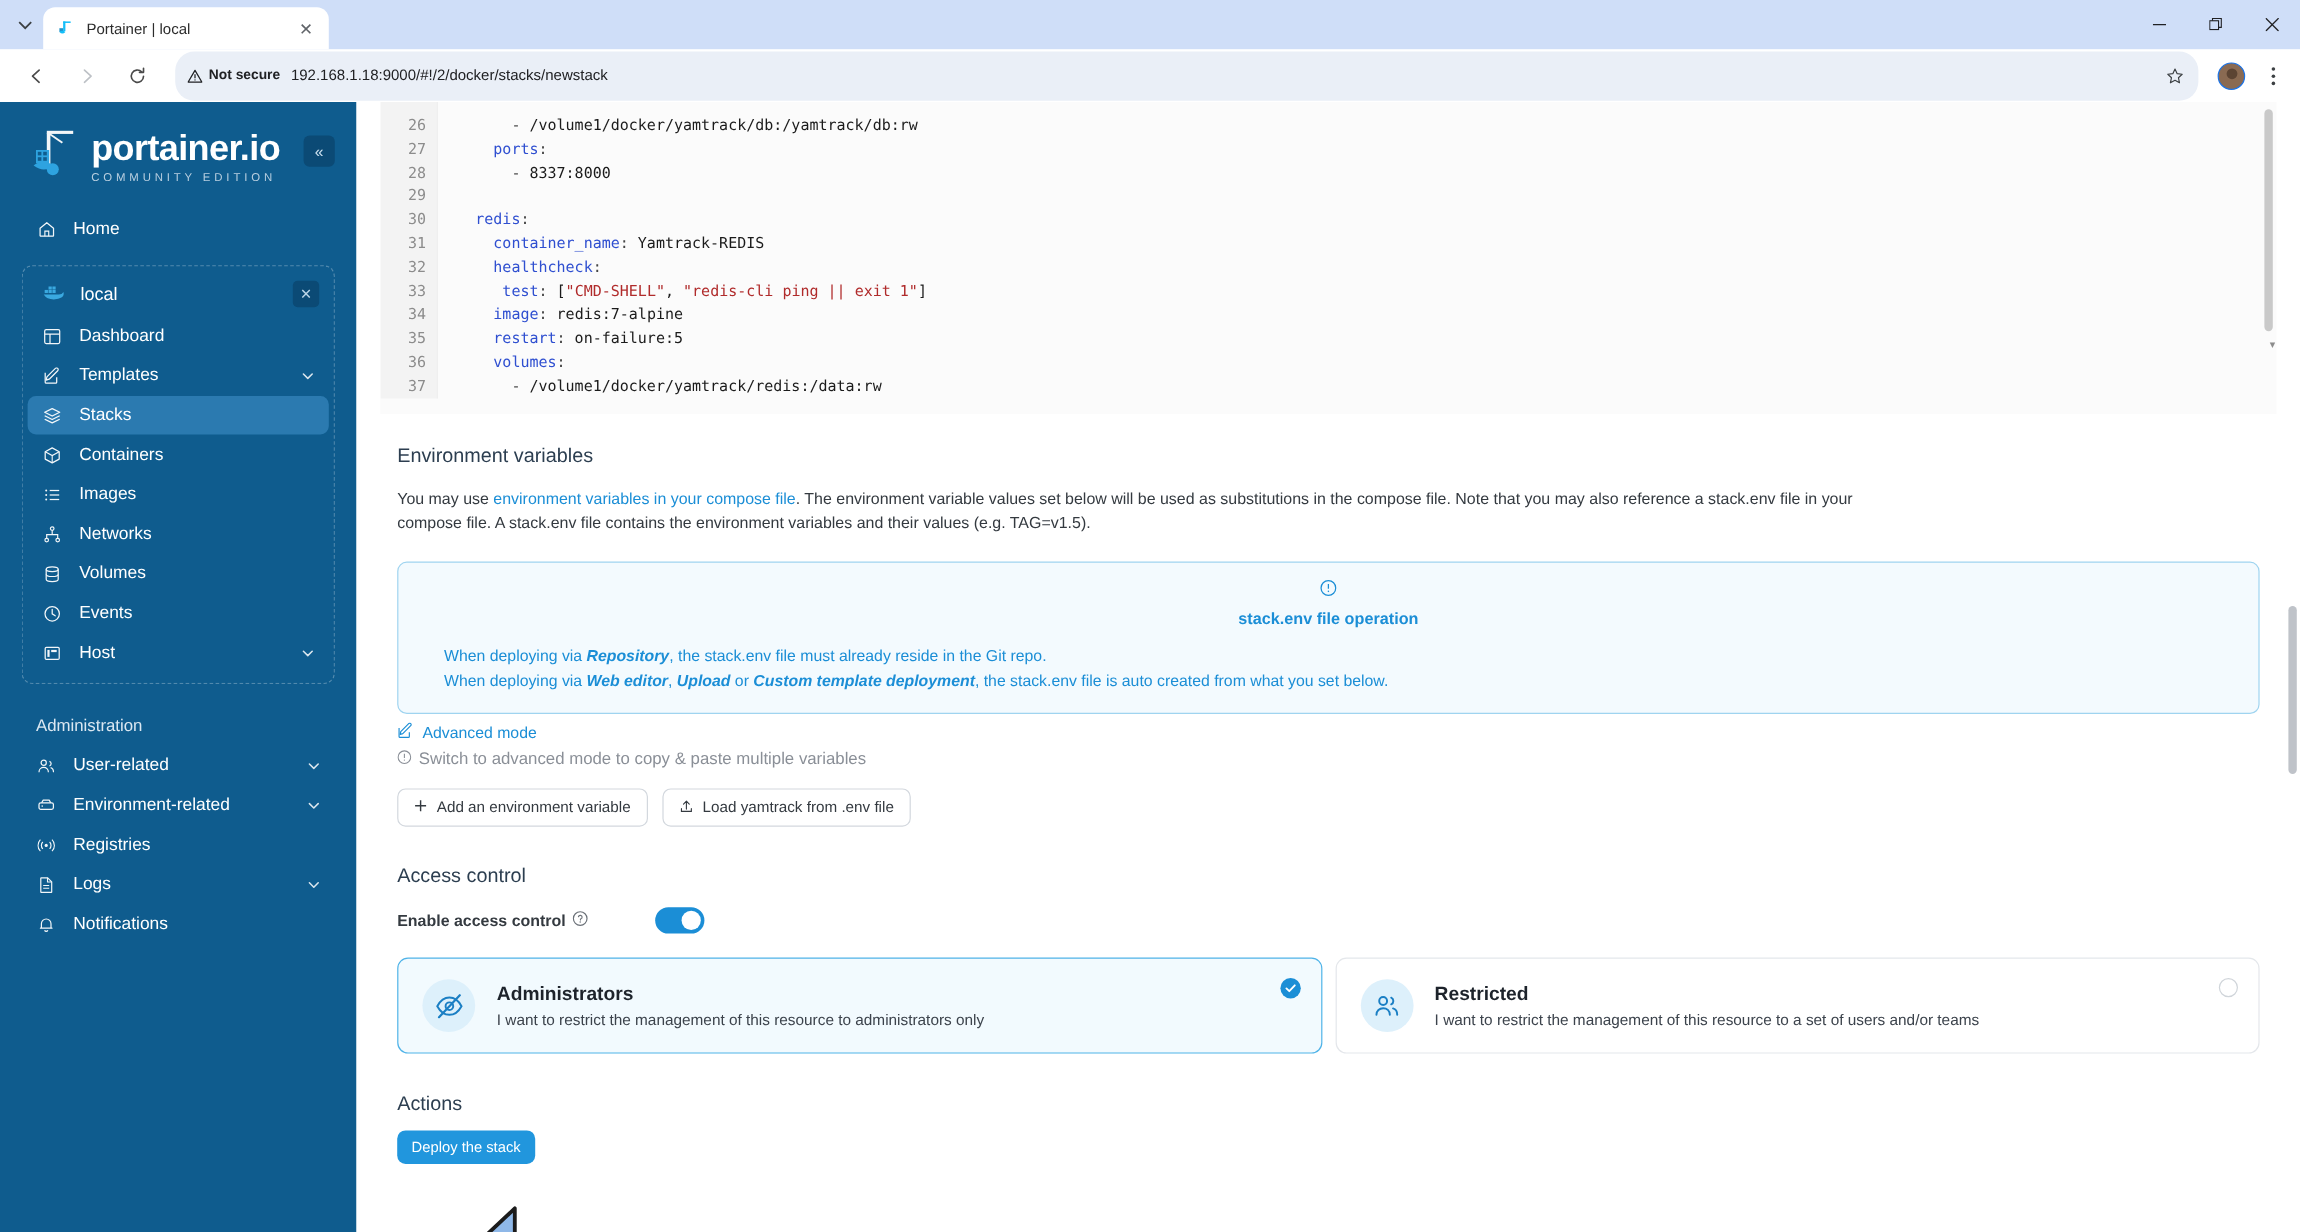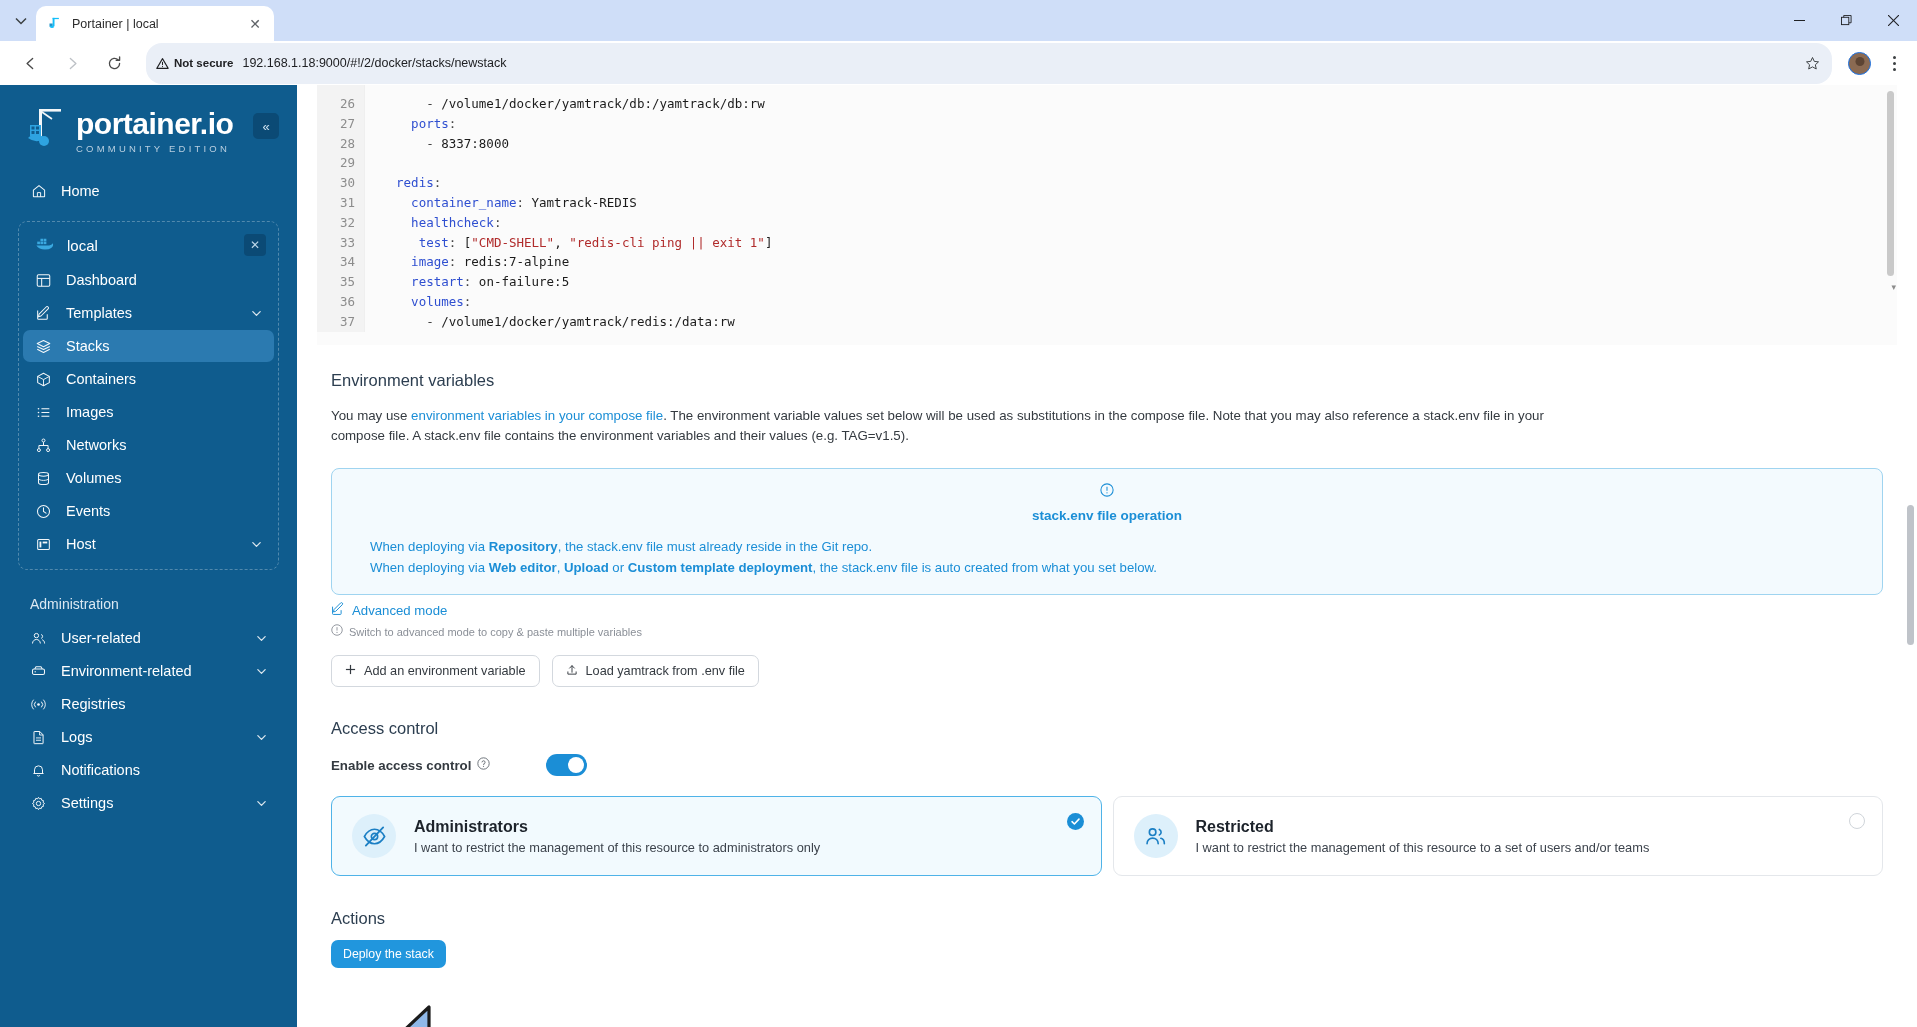--- a/index.html
+++ b/index.html
@@ -330,31 +330,31 @@
     font-weight: bold;
     margin-bottom: 13px;
     flex-direction: column;
   }
   .info-line {
     color: #1b8ed6;
     font-size: 13.2px;
     line-height: 21px;
     padding-left: 20px;
   }
-  .info-line b { font-weight: bold; }
+  .info-line b { font-weight: bold; font-style: italic; }
 
   .adv-mode {
     display:flex; align-items:center; gap: 7px;
     color: #1b8ed6; font-size: 13.2px;
     margin-top: 7px;
     cursor: pointer;
   }
   .adv-hint {
     display:flex; align-items:flex-end; gap: 6px;
-    color: #8a8f97; font-size: 11px;
+    color: #8a8f97; font-size: 14px;
     margin-top: 5px;
   }
   .btn-row { display:flex; gap: 12px; margin-top: 17px; }
   .btn-outline {
     border: 1px solid #d3d8de;
     background: #ffffff;
     border-radius: 7px;
     height: 32px;
     padding: 0 13px;
     display:flex; align-items:center; gap: 8px;
@@ -776,34 +776,20 @@
     <div class="nav-item">
       <span class="ico">
         <svg width="15" height="15" viewBox="0 0 18 18">
             <path d="M4.2 12.6 V8.2 a4.8 4.8 0 0 1 9.6 0 v4.4 h1 H3.2 z" fill="none" stroke="#fff" stroke-width="1.2" stroke-linejoin="round"></path>
             <path d="M7.4 14.6 a1.7 1.7 0 0 0 3.2 0" fill="none" stroke="#fff" stroke-width="1.2"></path>
           </svg>
       </span>
       <span class="lbl">Notifications</span>
     </div>
 
-    <div class="nav-item">
-      <span class="ico">
-        <svg width="15" height="15" viewBox="0 0 18 18">
-            <circle cx="9" cy="9" r="2.6" fill="none" stroke="#fff" stroke-width="1.2"></circle>
-            <path d="M9 1.6 l1.2 1.8 2.1 -.5 .6 2.1 2.1 .6 -.5 2.1 1.8 1.3 -1.8 1.3 .5 2.1 -2.1 .6 -.6 2.1 -2.1 -.5 L9 16.4 l-1.2 -1.8 -2.1 .5 -.6 -2.1 -2.1 -.6 .5 -2.1 L1.7 9 l1.8 -1.3 -.5 -2.1 2.1 -.6 .6 -2.1 2.1 .5 z" fill="none" stroke="#fff" stroke-width="1.15" stroke-linejoin="round"></path>
-          </svg>
-      </span>
-      <span class="lbl">Settings</span>
-      <span class="chev">
-        <svg width="11" height="11" viewBox="0 0 12 12">
-            <path d="M2 4 L6 8 L10 4" fill="none" stroke="#fff" stroke-width="1.4" stroke-linecap="round" stroke-linejoin="round"></path>
-          </svg>
-      </span>
-    </div>
   </div>
 
   <div class="main">
     <div class="main-inner">
 
       <div class="code-wrap">
         <div class="code-area">
           <div class="gutter" id="gutter">
               <div>26</div>
               <div>27</div>

